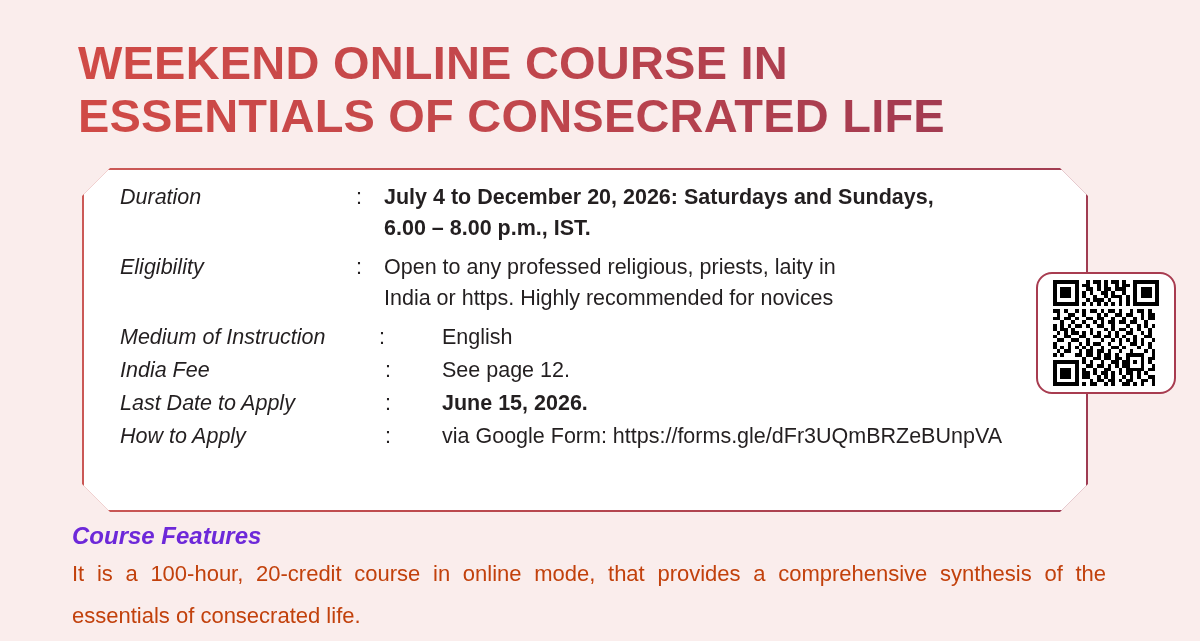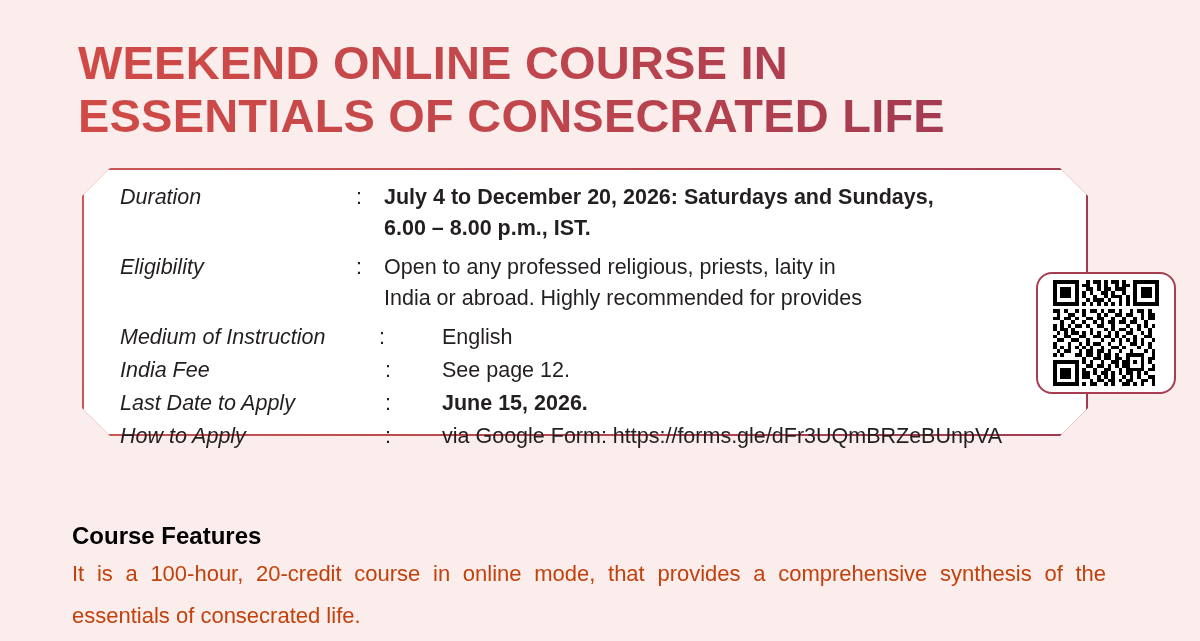--- a/index.html
+++ b/index.html
@@ -46,21 +46,21 @@
   .title-line.l2 {
     font-size: 47px;
   }
 
   
   .card {
     position: absolute;
     left: 82px;
     top: 168px;
     width: 1006px;
-    height: 268px;
+    height: 344px;
   }
   .card-shape {
     position: absolute;
     inset: 0;
     background:
       linear-gradient(#ffffff, #ffffff) padding-box,
       linear-gradient(100deg, #CC5A57 0%, #BE4B4E 35%, #9E3B52 100%) border-box;
     border: 2px solid transparent;
     -webkit-clip-path: polygon(28px 0, calc(100% - 28px) 0, 100% 28px, 100% calc(100% - 28px), calc(100% - 28px) 100%, 28px 100%, 0 calc(100% - 28px), 0 28px);
     clip-path: polygon(28px 0, calc(100% - 28px) 0, 100% 28px, 100% calc(100% - 28px), calc(100% - 28px) 100%, 28px 100%, 0 calc(100% - 28px), 0 28px);
@@ -139,21 +139,22 @@
   
   .features {
     position: absolute;
     left: 72px;
     top: 521px;
     width: 1034px;
   }
   .features-title {
     font-size: 24px;
     font-weight: bold;
-    color: #000000;
+    font-style: italic;
+    color: #6d28d9;
     line-height: 30px;
     margin-bottom: 2px;
   }
   .features-body {
     font-size: 22px;
     line-height: 42px;
     text-align: justify;
     color: #c2410c;
   }
 </style>
@@ -180,21 +181,21 @@
           <span class="vline">July 4 to December 20, 2026: Saturdays and Sundays,</span>
           <span class="vline">6.00 – 8.00 p.m., IST.</span>
         </div>
       </div>
 
       <div class="row">
         <div class="label">Eligibility</div>
         <div class="colon">:</div>
         <div class="value">
           <span class="vline">Open to any professed religious, priests, laity in</span>
-          <span class="vline">India or abroad. Highly recommended for provides</span>
+          <span class="vline">India or https. Highly recommended for novices</span>
         </div>
       </div>
 
       <div class="row tight">
         <div class="label">Medium of Instruction</div>
         <div class="colon snug">:</div>
         <div class="value">English</div>
       </div>
 
       <div class="row tight">

